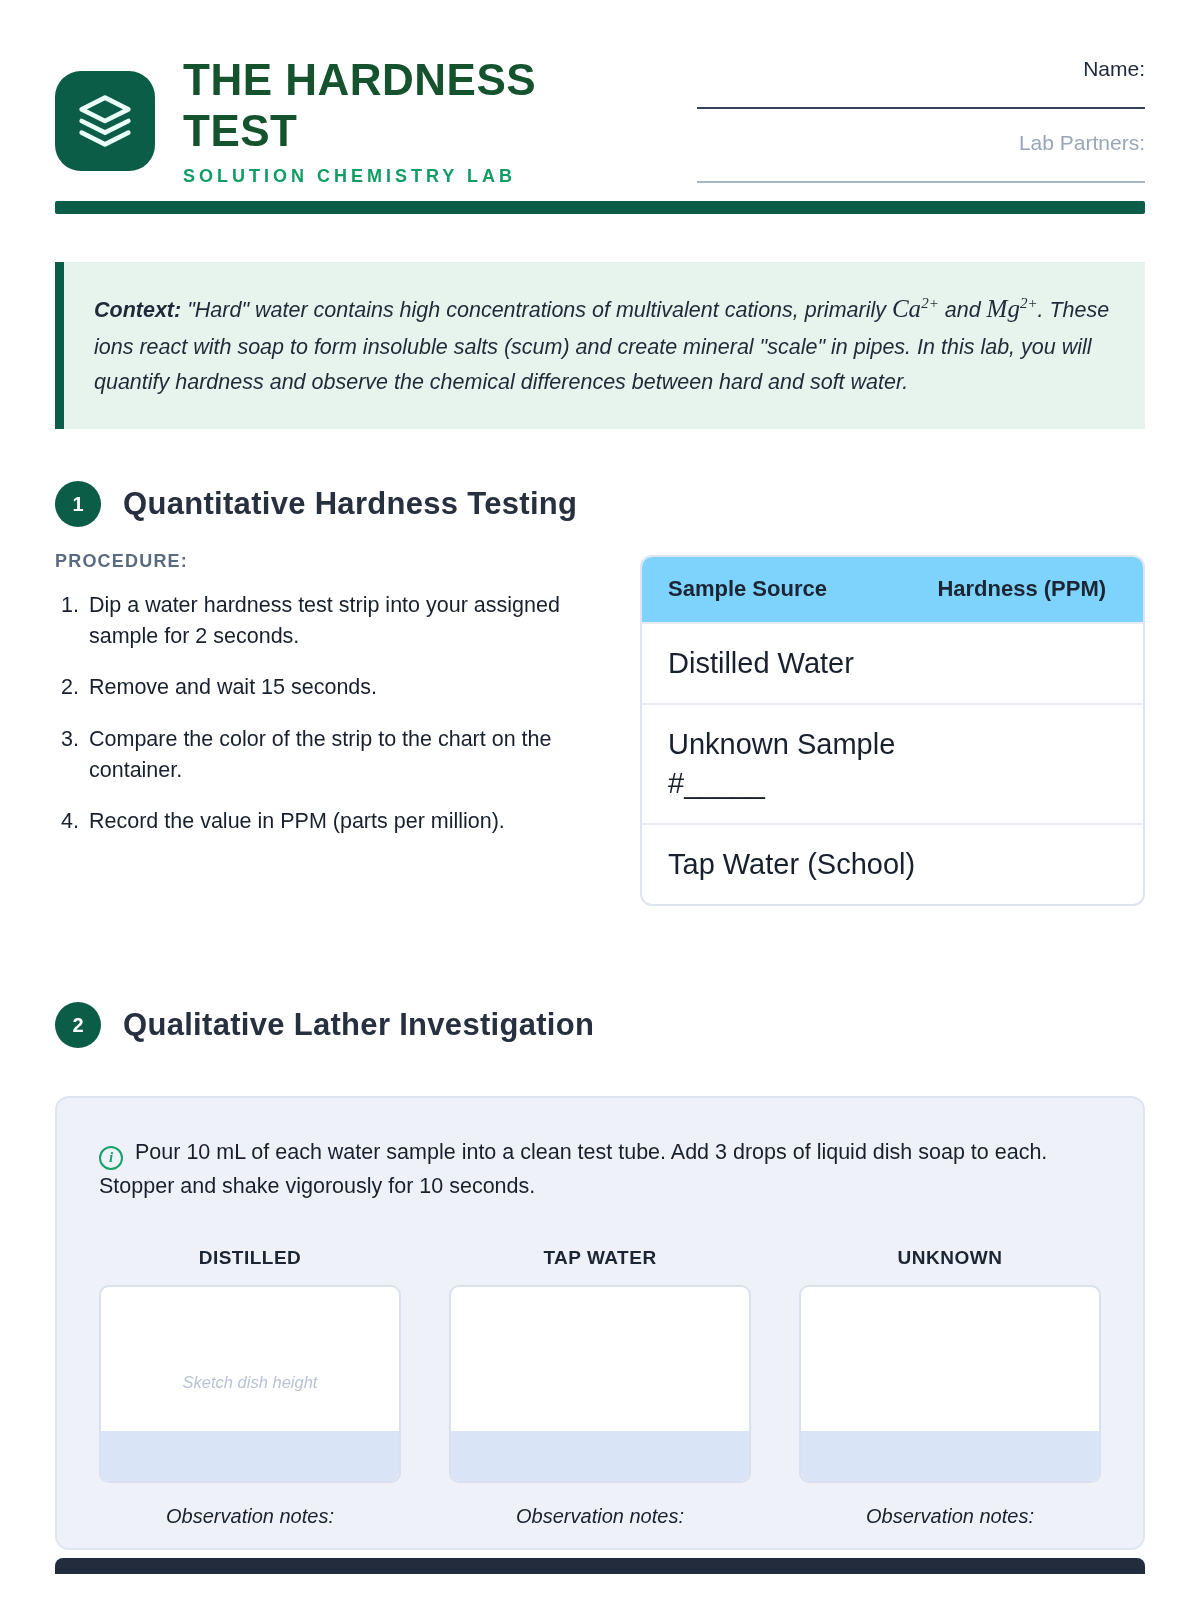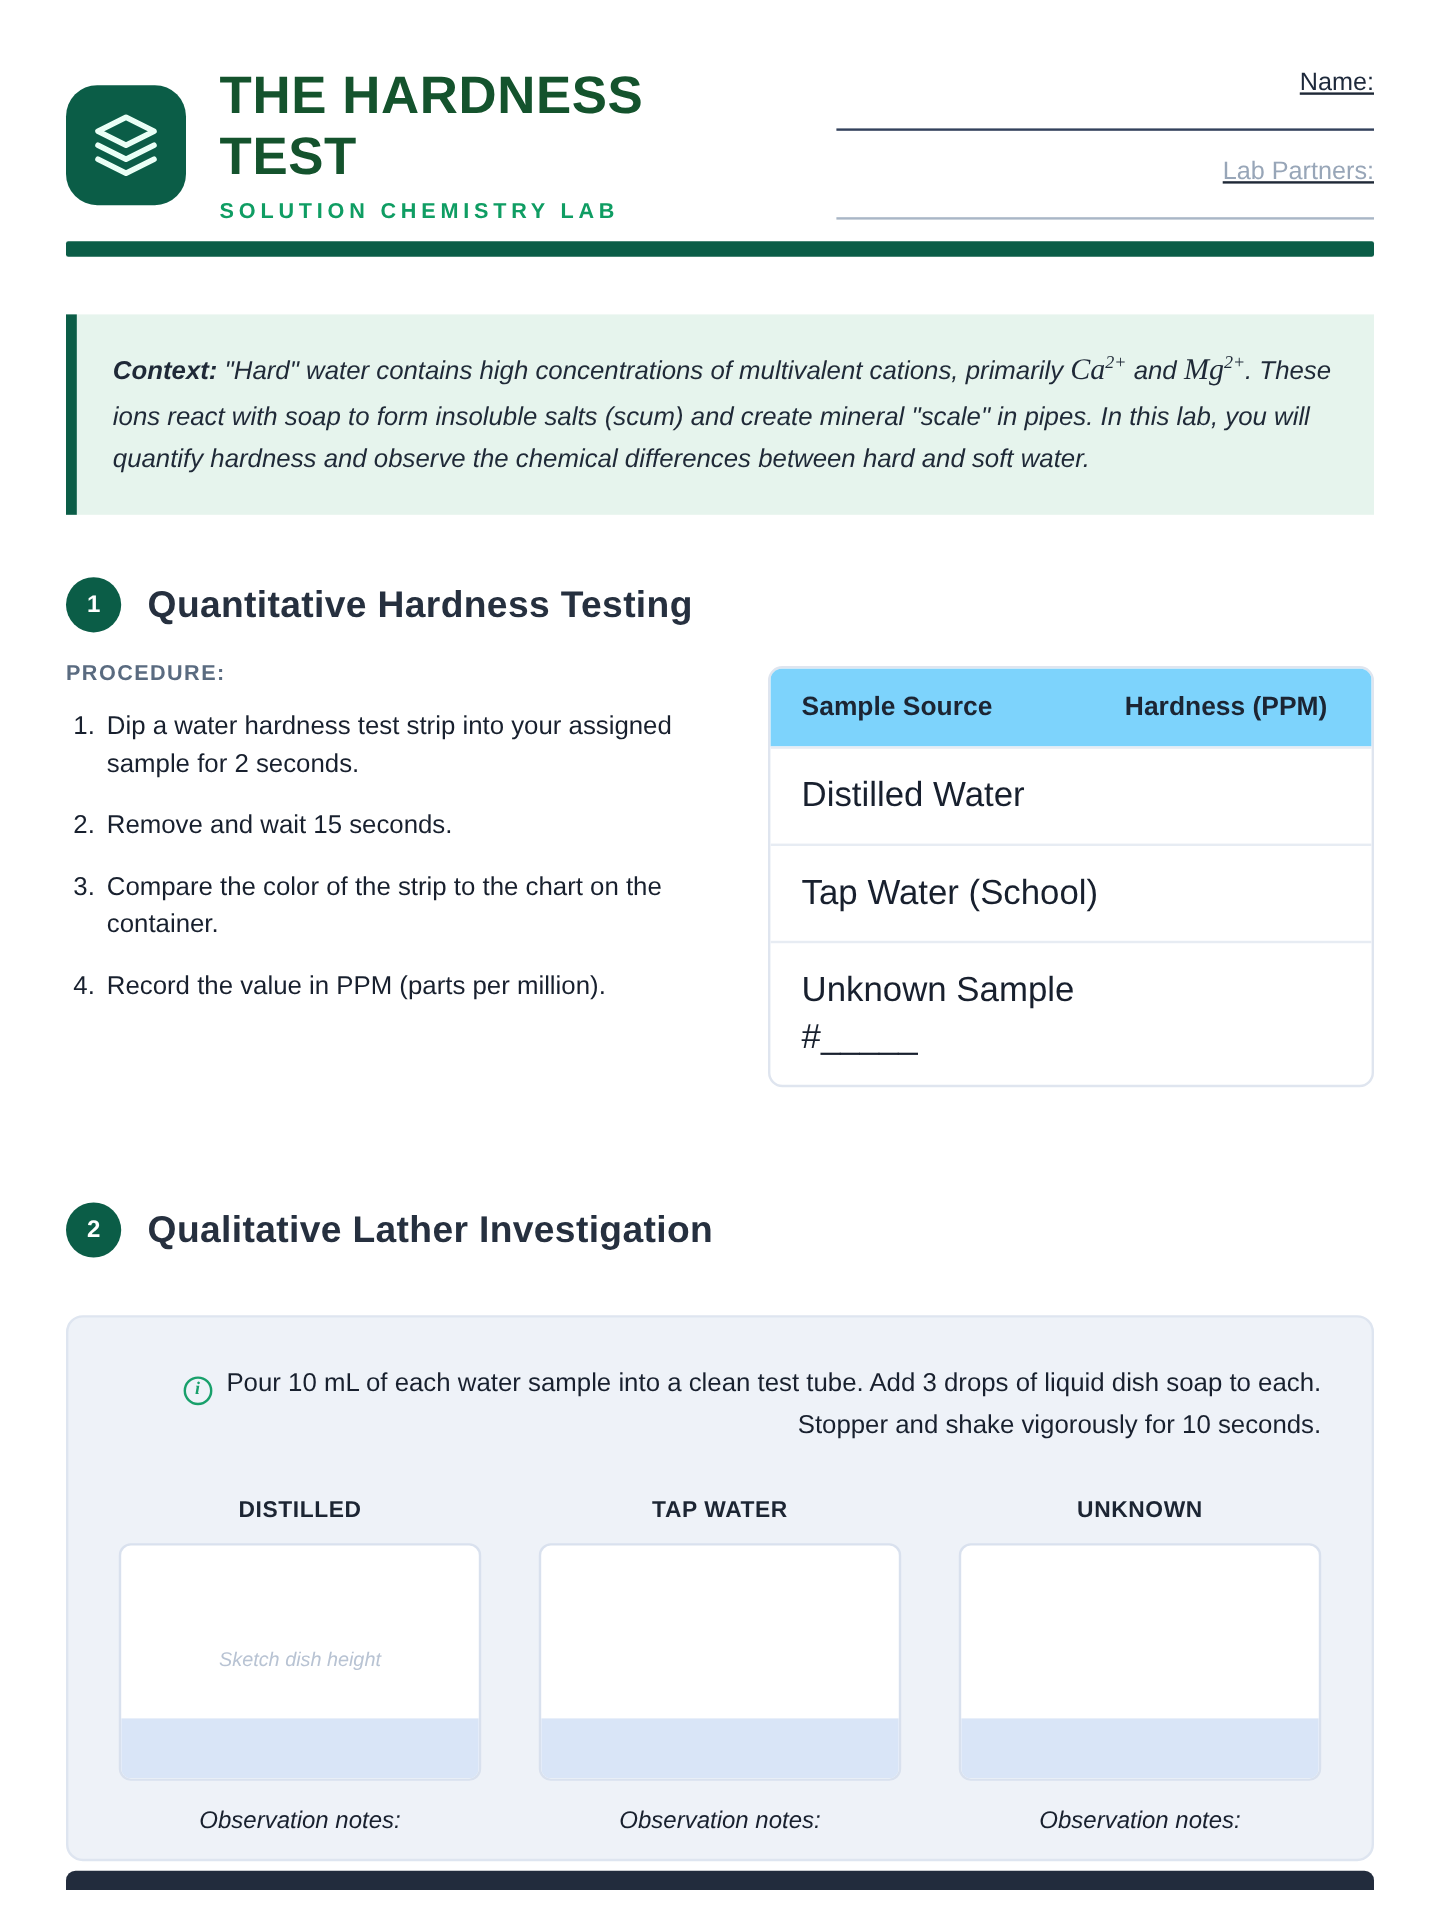--- a/index.html
+++ b/index.html
@@ -21,21 +21,21 @@
   .logo svg { width: 56px; height: 56px; }
   .title-block { margin-left: 28px; }
   .title {
     font-size: 44px; font-weight: 800; color: #14532d; line-height: 1.15;
     letter-spacing: 0.5px;
   }
   .subtitle {
     margin-top: 10px; font-size: 18px; font-weight: bold; color: #0f9d63;
     letter-spacing: 4px;
   }
-  .header-right { width: 448px; text-align: right; padding-top: 2px; text-decoration: underline; }
+  .header-right { width: 448px; text-align: right; padding-top: 2px; }
   .field-label { font-size: 21px; }
   .name-label { color: #1e293b; }
   .partners-label { color: #98a6b8; margin-top: 22px; }
   .fill-line { border-bottom: 2px solid #33415c; margin-top: 26px; height: 1px; }
   .fill-line.light { border-bottom-color: #a9b6c6; }
 
   .divider-bar { height: 13px; background: #0b5d47; border-radius: 2px; margin-top: 14px; }
 
   
   .context-box {
@@ -79,21 +79,21 @@
     padding: 20px 26px; align-items: center;
   }
   .t-cell { font-size: 29px; color: #18202e; line-height: 1.35; white-space: pre-line; }
   .t-fill { min-height: 28px; }
 
   
   .panel {
     margin-top: 48px; background: #eef2f8; border: 2px solid #dee5f0; border-radius: 14px;
     padding: 38px 42px 20px;
   }
-  .instruction { font-size: 21.5px; line-height: 1.55; color: #18202e; text-align: right; }
+  .instruction { font-size: 21.5px; line-height: 1.55; color: #18202e; }
   .info-icon {
     display: inline-flex; width: 24px; height: 24px; border: 2px solid #18a06b; border-radius: 50%;
     color: #18a06b; align-items: center; justify-content: center; font-size: 15px;
     font-family: "Liberation Serif", serif; font-style: italic; font-weight: bold;
     margin-right: 12px; vertical-align: -3px;
   }
   .sketch-grid { display: grid; grid-template-columns: 1fr 1fr 1fr; gap: 48px; margin-top: 44px; }
   .col-label { text-align: center; font-weight: bold; font-size: 19px; color: #1c2533; letter-spacing: 0.5px; }
   .sketch-box {
     margin-top: 16px; height: 198px; background: #ffffff; border: 2px solid #d9e1ee;
@@ -160,26 +160,26 @@
     <div class="h-table">
       <div class="t-head">
         <div class="t-hcell">Sample Source</div>
         <div class="t-hcell">Hardness (PPM)</div>
       </div>
       <div class="t-row">
         <div class="t-cell">Distilled Water</div>
         <div class="t-cell t-fill"></div>
       </div>
       <div class="t-row">
-        <div class="t-cell">Tap Water (School)</div>
-        <div class="t-cell t-fill"></div>
-      </div>
-      <div class="t-row">
         <div class="t-cell">Unknown Sample
 #_____</div>
+        <div class="t-cell t-fill"></div>
+      </div>
+      <div class="t-row">
+        <div class="t-cell">Tap Water (School)</div>
         <div class="t-cell t-fill"></div>
       </div>
     </div>
   </div>
 
   <div class="section-heading section-2">
     <span class="badge">2</span>
     <h2 class="section-title">Qualitative Lather Investigation</h2>
   </div>
 

